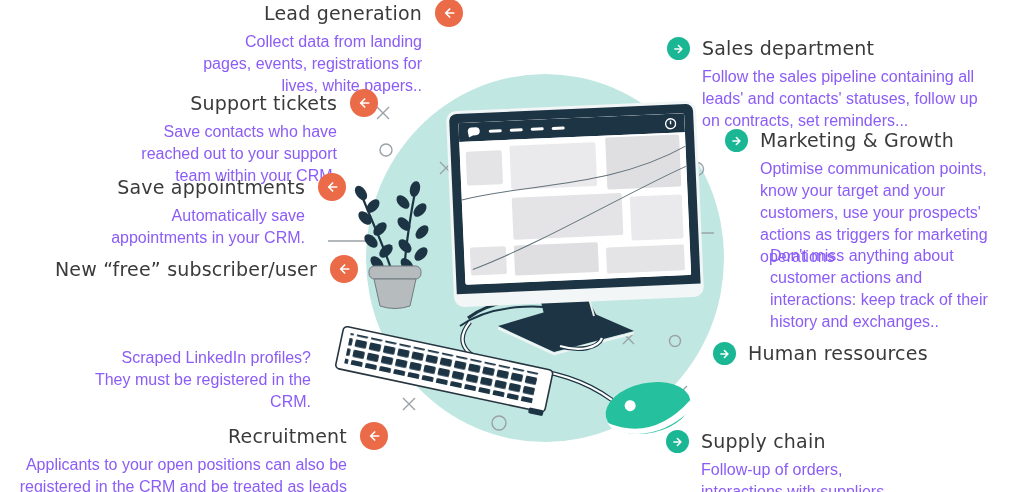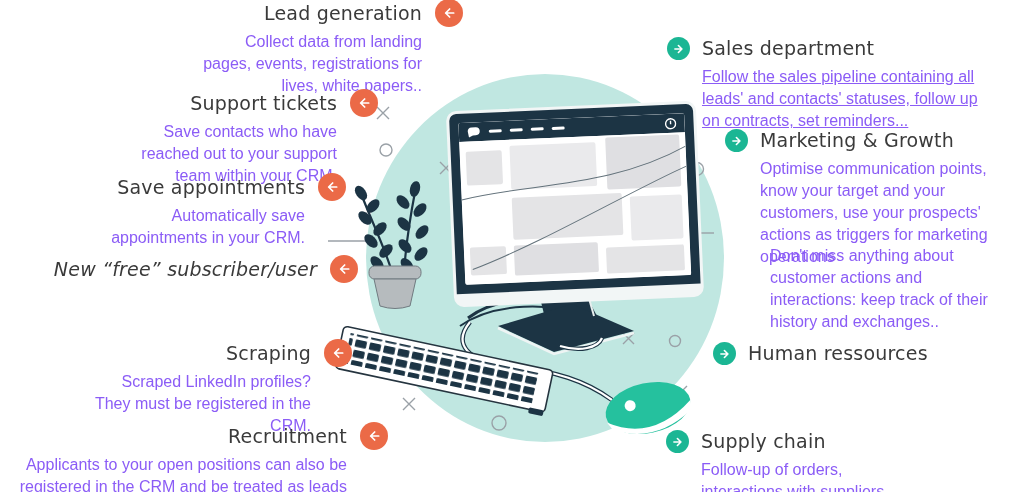--- a/index.html
+++ b/index.html
@@ -186,40 +186,32 @@
     <h2>Save appointments</h2>
     <span class="ic orange">
       <svg width="16" height="16" viewBox="0 0 24 24">
           <path d="M13 6 L7 12 L13 18 M7 12 H19" stroke="#fff" stroke-width="2.6" fill="none" stroke-linecap="round" stroke-linejoin="round"></path>
         </svg>
     </span>
   </div>
   <p class="desc" style="max-width:226px;">Automatically save appointments in your CRM.</p>
 </div>
 
-<div class="item left" style="top:257px;right:707px;font-style:italic;">
+<div class="item left" style="top:257px;right:707px;">
   <div class="head">
     <h2>New “free” subscriber/user</h2>
     <span class="ic orange">
       <svg width="16" height="16" viewBox="0 0 24 24">
           <path d="M13 6 L7 12 L13 18 M7 12 H19" stroke="#fff" stroke-width="2.6" fill="none" stroke-linecap="round" stroke-linejoin="round"></path>
         </svg>
     </span>
   </div>
 </div>
 
 <div class="item left" style="top:341px;right:713px;">
-  <div class="head">
-    <h2>Scraping</h2>
-    <span class="ic orange">
-      <svg width="16" height="16" viewBox="0 0 24 24">
-          <path d="M13 6 L7 12 L13 18 M7 12 H19" stroke="#fff" stroke-width="2.6" fill="none" stroke-linecap="round" stroke-linejoin="round"></path>
-        </svg>
-    </span>
-  </div>
   <p class="desc" style="max-width:226px;">Scraped LinkedIn profiles? They must be registered in the CRM.</p>
 </div>
 
 <div class="item left" style="top:424px;right:677px;">
   <div class="head">
     <h2>Recruitment</h2>
     <span class="ic orange">
       <svg width="16" height="16" viewBox="0 0 24 24">
           <path d="M13 6 L7 12 L13 18 M7 12 H19" stroke="#fff" stroke-width="2.6" fill="none" stroke-linecap="round" stroke-linejoin="round"></path>
         </svg>
@@ -230,21 +222,21 @@
 
 <div class="item right" style="top:36px;left:702px;">
   <div class="head">
     <span class="ic teal">
       <svg width="14" height="14" viewBox="0 0 24 24">
           <path d="M11 6 L17 12 L11 18 M5 12 H17" stroke="#fff" stroke-width="2.8" fill="none" stroke-linecap="round" stroke-linejoin="round"></path>
         </svg>
     </span>
     <h2>Sales department</h2>
   </div>
-  <p class="desc" style="max-width:292px;text-decoration:underline;">Follow the sales pipeline containing all leads' and contacts' statuses, follow up on contracts, set reminders...</p>
+  <p class="desc" style="max-width:292px;">Follow the sales pipeline containing all leads' and contacts' statuses, follow up on contracts, set reminders...</p>
 </div>
 
 <div class="item right" style="top:128px;left:760px;">
   <div class="head">
     <span class="ic teal">
       <svg width="14" height="14" viewBox="0 0 24 24">
           <path d="M11 6 L17 12 L11 18 M5 12 H17" stroke="#fff" stroke-width="2.8" fill="none" stroke-linecap="round" stroke-linejoin="round"></path>
         </svg>
     </span>
     <h2>Marketing &amp; Growth</h2>

